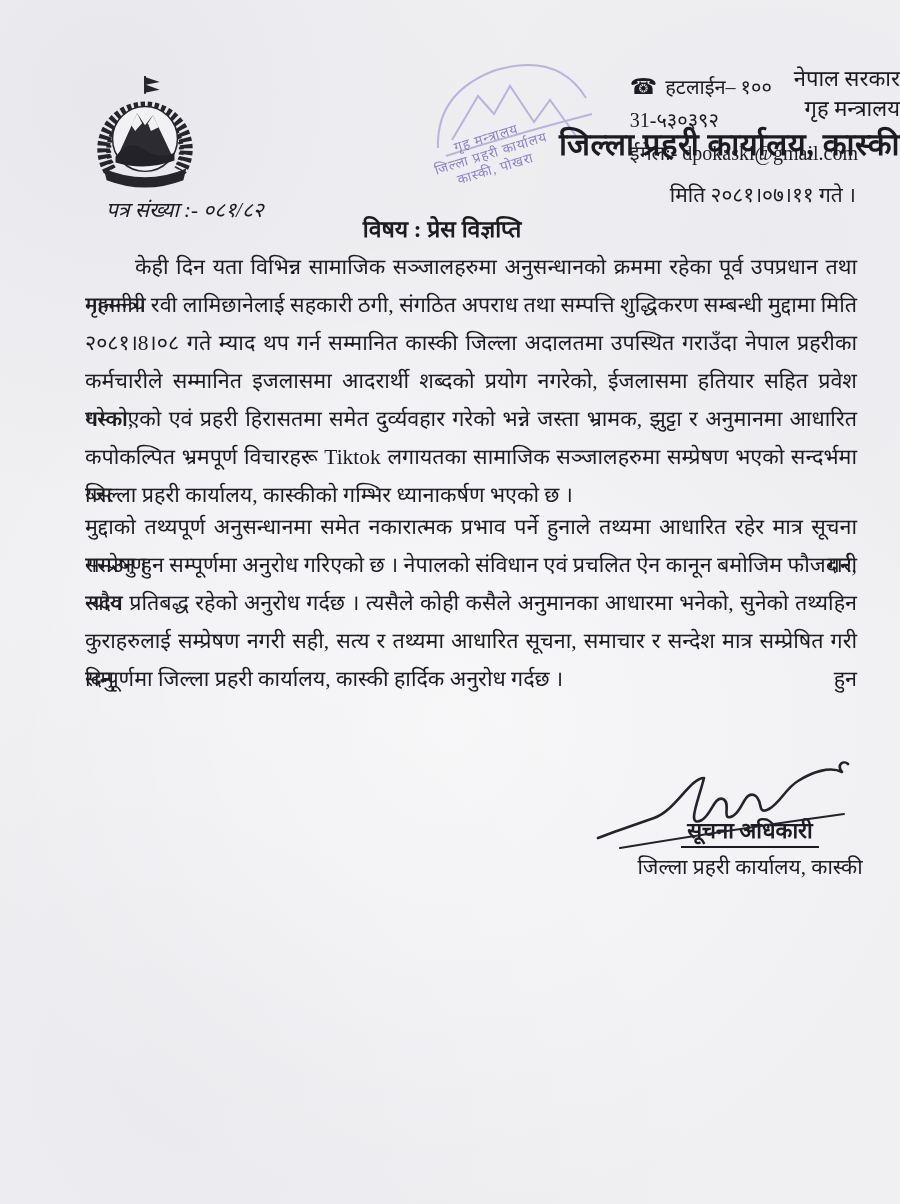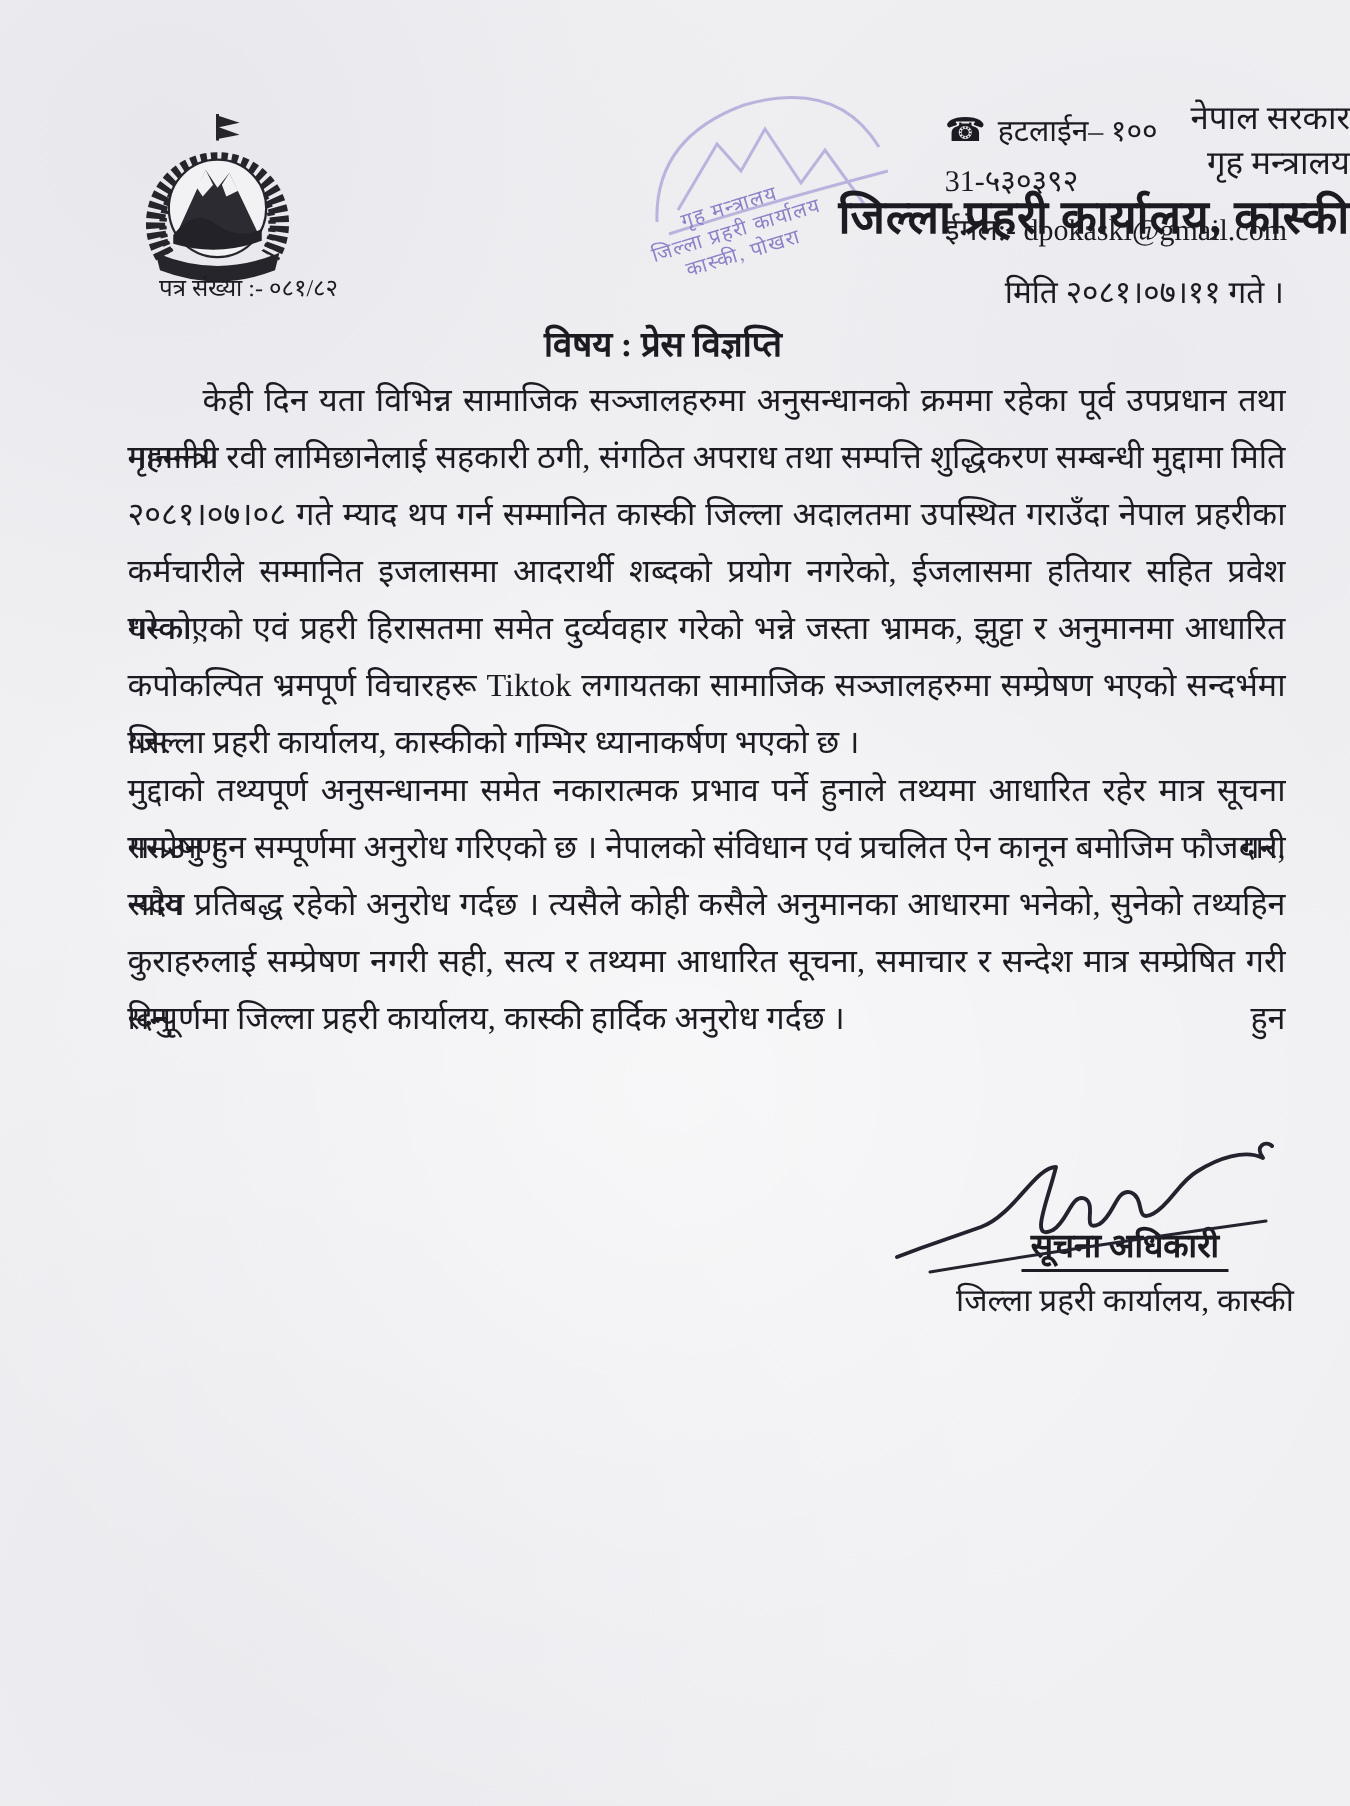--- a/index.html
+++ b/index.html
@@ -16,21 +16,21 @@
   }
   .abs{position:absolute;}
   
   .org-block{left:0;right:0;top:64px;text-align:right;z-index:3;}
   .org-l1{font-size:22px;line-height:30px;}
   .org-l2{font-size:22px;line-height:30px;}
   .org-l3{font-size:31px;line-height:42px;font-weight:bold;letter-spacing:.5px;}
   .contact{top:70px;right:42px;text-align:left;font-size:20px;line-height:33px;z-index:3;}
   .contact .email{font-size:20px;}
   .phone-glyph{font-size:22px;margin-right:8px;}
-  .meta-row-left{left:106px;top:180px;font-size:16px;z-index:3;}
+  .meta-row-left{left:106px;top:195px;font-size:21px;z-index:3;font-style:italic;}
   .meta-row-right{right:44px;top:180px;font-size:21px;z-index:3;}
   .subject{left:0;right:16px;top:212px;text-align:center;font-size:23px;font-weight:bold;z-index:3;}
   
   .stamp{left:408px;top:52px;width:220px;height:170px;z-index:1;opacity:.8;}
   .stamp-text{left:428px;top:148px;transform:rotate(-17deg);transform-origin:left top;
     color:#7b6fc0;font-size:13.5px;line-height:16px;text-align:center;z-index:2;opacity:.85;
     letter-spacing:1px;white-space:nowrap;}
   
   .para{left:85px;width:772px;font-size:21.5px;z-index:3;}
   .para .line{height:38px;line-height:38px;text-align:justify;text-align-last:justify;white-space:normal;}
@@ -99,21 +99,21 @@
 </div>
 
 <div class="abs meta-row-left">पत्र संख्या :- ०८१/८२</div>
 <div class="abs meta-row-right">मिति २०८१।०७।११ गते ।</div>
 
 <div class="abs subject">विषय : प्रेस विज्ञप्ति</div>
 
 <div class="abs para p1">
   <div class="line first">केही दिन यता विभिन्न सामाजिक सञ्जालहरुमा अनुसन्धानको क्रममा रहेका पूर्व उपप्रधान तथा गृहमन्त्री</div>
   <div class="line">माननीय रवी लामिछानेलाई सहकारी ठगी, संगठित अपराध तथा सम्पत्ति शुद्धिकरण सम्बन्धी मुद्दामा मिति</div>
-  <div class="line">२०८१।०७।०८ गते म्याद थप गर्न सम्मानित कास्की जिल्ला अदालतमा उपस्थित गराउँदा नेपाल प्रहरीका</div>
+  <div class="line">२०८१।8।०८ गते म्याद थप गर्न सम्मानित कास्की जिल्ला अदालतमा उपस्थित गराउँदा नेपाल प्रहरीका</div>
   <div class="line">कर्मचारीले सम्मानित इजलासमा आदरार्थी शब्दको प्रयोग नगरेको, ईजलासमा हतियार सहित प्रवेश गरेको,</div>
   <div class="line">धम्काएको एवं प्रहरी हिरासतमा समेत दुर्व्यवहार गरेको भन्ने जस्ता भ्रामक, झुट्टा र अनुमानमा आधारित</div>
   <div class="line">कपोकल्पित भ्रमपूर्ण विचारहरू Tiktok लगायतका सामाजिक सञ्जालहरुमा सम्प्रेषण भएको सन्दर्भमा यस</div>
   <div class="line last">जिल्ला प्रहरी कार्यालय, कास्कीको गम्भिर ध्यानाकर्षण भएको छ ।</div>
 </div>
 
 <div class="abs para p2">
   <div class="line">मुद्दाको तथ्यपूर्ण अनुसन्धानमा समेत नकारात्मक प्रभाव पर्ने हुनाले तथ्यमा आधारित रहेर मात्र सूचना सम्प्रेषण गर्न,</div>
   <div class="line">गराउनु हुन सम्पूर्णमा अनुरोध गरिएको छ । नेपालको संविधान एवं प्रचलित ऐन कानून बमोजिम फौजदारी न्याय</div>
   <div class="line">सदैव प्रतिबद्ध रहेको अनुरोध गर्दछ । त्यसैले कोही कसैले अनुमानका आधारमा भनेको, सुनेको तथ्यहिन</div>

